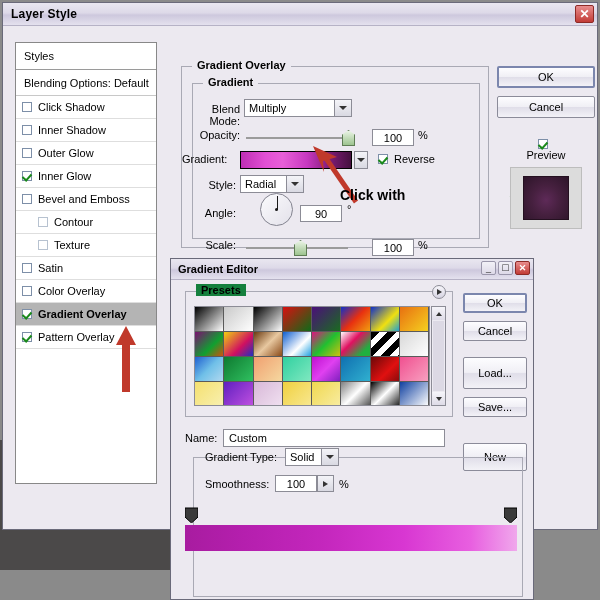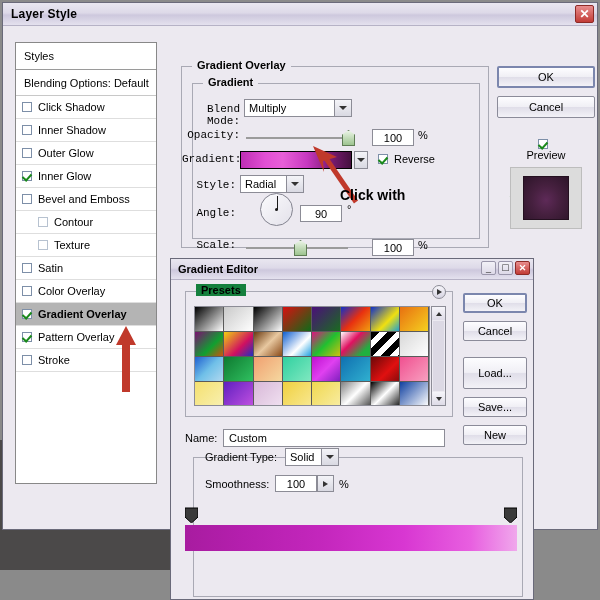--- a/index.html
+++ b/index.html
@@ -73,21 +73,21 @@
   }
   .grp-legend{
     position:absolute;top:-8px;left:10px;background:#ece9f0;padding:0 5px;
     font-weight:bold;font-size:11px;
   }
   #gradient-group{
     position:absolute;left:10px;top:16px;width:288px;height:156px;
     border:1px solid #a9a9b4;box-sizing:border-box;
   }
   .row{position:absolute;display:flex;align-items:center;}
-  .lbl{text-align:right;font-size:11px;font-family:Liberation Mono, monospace;}
+  .lbl{text-align:right;font-size:11px;}
 
   .select{
     height:18px;background:#fff;border:1px solid #8c8c96;
     display:flex;align-items:center;box-sizing:border-box;font-size:11px;
     padding-left:4px;cursor:pointer;position:relative;
   }
   .select .arrowbox{
     position:absolute;right:0;top:0;bottom:0;width:16px;
     background:linear-gradient(to bottom,#f4f4f8,#d9d9e2);
     border-left:1px solid #8c8c96;display:flex;align-items:center;justify-content:center;
@@ -280,24 +280,20 @@
             <span class="cb"></span>
             <span>Color Overlay</span>
           </div>
           <div class="style-row selected">
             <span class="cb checked"></span>
             <span>Gradient Overlay</span>
           </div>
           <div class="style-row">
             <span class="cb checked"></span>
             <span>Pattern Overlay</span>
-          </div>
-          <div class="style-row">
-            <span class="cb"></span>
-            <span>Stroke</span>
           </div>
         </div>
     </div>
 
     <svg id="styles-arrow" viewBox="0 0 22 66">
       <polygon points="11,0 21,19 15,19 15,66 7,66 7,19 1,19" fill="#c0392b"></polygon>
     </svg>
 
     <div id="gradient-overlay-group">
       <span class="grp-legend">Gradient Overlay</span>
@@ -462,21 +458,21 @@
     <div class="btn primary" style="width:64px;height:20px;">OK</div>
     <div class="btn" style="width:64px;height:20px;margin-top:8px;">Cancel</div>
     <div class="btn" style="width:64px;height:32px;margin-top:16px;">Load...</div>
     <div class="btn" style="width:64px;height:20px;margin-top:8px;">Save...</div>
   </div>
 
   <div id="name-row">
     <span style="width:38px;">Name:</span>
     <div id="name-input">Custom</div>
   </div>
-  <div class="btn" style="position:absolute;left:292px;top:166px;width:64px;height:20px;text-align:center;">New</div>
+  <div class="btn" style="position:absolute;left:292px;top:184px;width:64px;height:28px;text-align:center;">New</div>
 
   <div id="gradient-type-group"></div>
 
   <div style="position:absolute;left:34px;top:192px;">Gradient Type:</div>
   <div class="select" style="position:absolute;left:114px;top:189px;width:54px;">
     <span>Solid</span>
     <span class="arrowbox">
         <i class="caret"></i>
       </span>
   </div>

